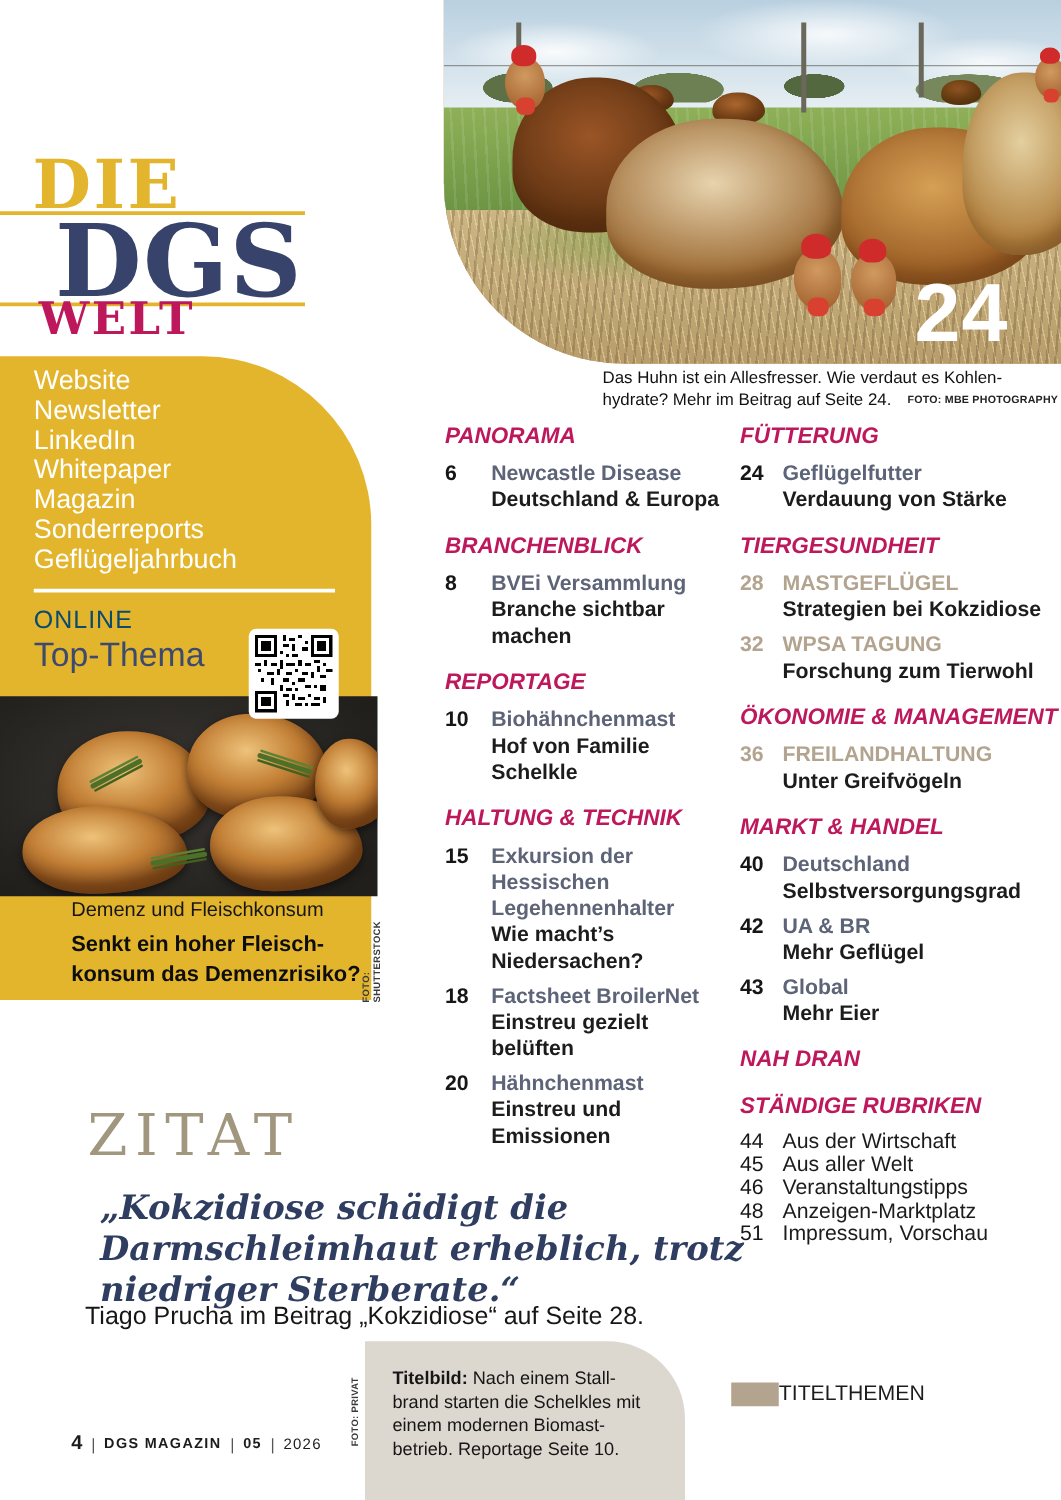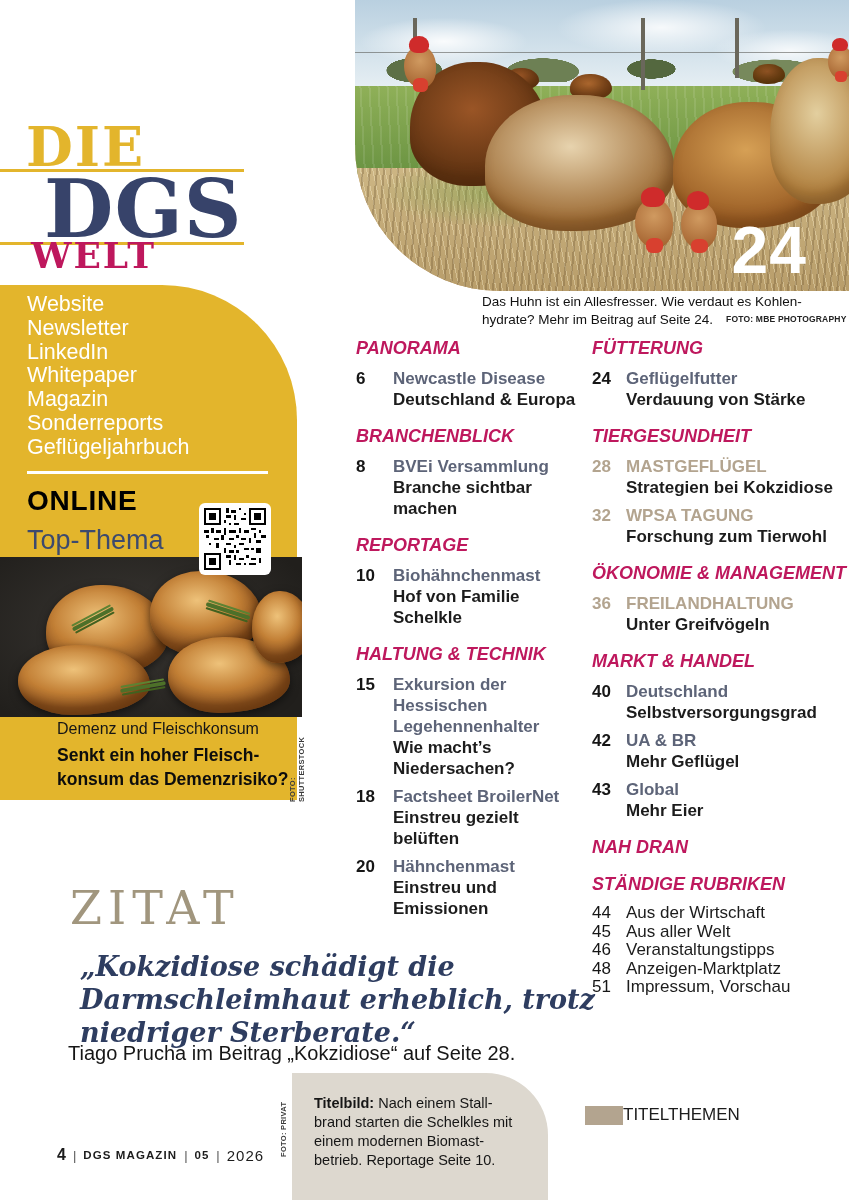--- a/index.html
+++ b/index.html
@@ -57,23 +57,23 @@
   .logo-word{position:absolute;font-family:"DejaVu Serif",serif;font-weight:bold;line-height:1;}
   .logo-die{left:26px;top:120px;font-size:54px;color:#e3b52c;letter-spacing:2px;}
   .logo-dgs{left:44px;top:169px;font-size:80px;color:#37436a;letter-spacing:1px;}
   .logo-welt{left:31px;top:237px;font-size:36px;color:#be185d;letter-spacing:2px;}
   
   .panel{position:absolute;left:0;top:285px;width:297px;height:515px;background:#e3b52c;
     border-radius:0 135px 0 0;}
   .links{position:absolute;left:27px;top:8px;margin:0;padding:0;list-style:none;
     font-size:21.5px;line-height:23.8px;color:#ffffff;}
   .panel-rule{position:absolute;left:27px;top:186px;width:241px;height:2.5px;background:#fff;}
-  .online{position:absolute;left:27px;top:200px;font-size:28px;font-weight:700;
-    color:#000000;letter-spacing:.8px;}
-  .online-topic{position:absolute;left:27px;top:240px;font-size:27px;color:#3d4a6e;}
+  .online{position:absolute;left:27px;top:200px;font-size:20px;font-weight:400;
+    color:#0c4a6e;letter-spacing:.8px;}
+  .online-topic{position:absolute;left:27px;top:224px;font-size:27px;color:#3d4a6e;}
   .qr{position:absolute;left:199px;top:218px;width:62px;height:62px;background:#fff;
     padding:5px;border-radius:6px;z-index:3;}
   .food{position:absolute;left:0;top:272px;width:302px;height:160px;overflow:hidden;
     background:radial-gradient(240px 140px at 45% 45%,#3a3733,#211f1c 80%);z-index:2;}
   .chk{position:absolute;background:radial-gradient(60% 55% at 42% 35%,#eec27a,#c27f35 62%,#8d5420);
     border-radius:46% 54% 58% 42% / 52% 58% 44% 48%;
     box-shadow:inset -5px -7px 12px rgba(70,30,0,.5),0 3px 8px rgba(0,0,0,.5);}
   .herb{position:absolute;width:46px;height:4px;background:#4d7029;border-radius:3px;
     box-shadow:0 -4px 0 -1px #5d8232,0 4px 0 -1px #42611f;}
   .teaser-kicker{position:absolute;left:57px;top:435px;font-size:16px;color:#161616;z-index:4;}
@@ -112,21 +112,21 @@
     background:#ddd8cf;border-radius:0 62px 0 0;}
   .titelbild-text{position:absolute;left:22px;top:21px;width:212px;font-size:14.5px;
     line-height:19px;color:#161616;white-space:pre-line;}
   .titelbild-text b{font-weight:bold;}
   
   .pagefoot{position:absolute;left:57px;top:1146px;display:flex;align-items:center;gap:7px;}
   .f-num{font-size:16px;font-weight:800;}
   .f-sep{font-size:13px;color:#555;font-weight:300;}
   .f-mag{font-size:11.5px;letter-spacing:1.1px;font-weight:600;}
   .f-iss{font-size:11.5px;font-weight:800;letter-spacing:1px;}
-  .f-year{font-size:15px;letter-spacing:1px;text-align:center;}
+  .f-year{font-size:12px;letter-spacing:1px;text-align:center;}
 </style>
 </head>
 <body>
 
 <div class="hero">
   <div class="sky"></div>
   <div class="trees"></div>
   <div class="grass"></div>
   <div class="wire"></div>
   <div class="post" style="left:58px;height:66px;"></div>

